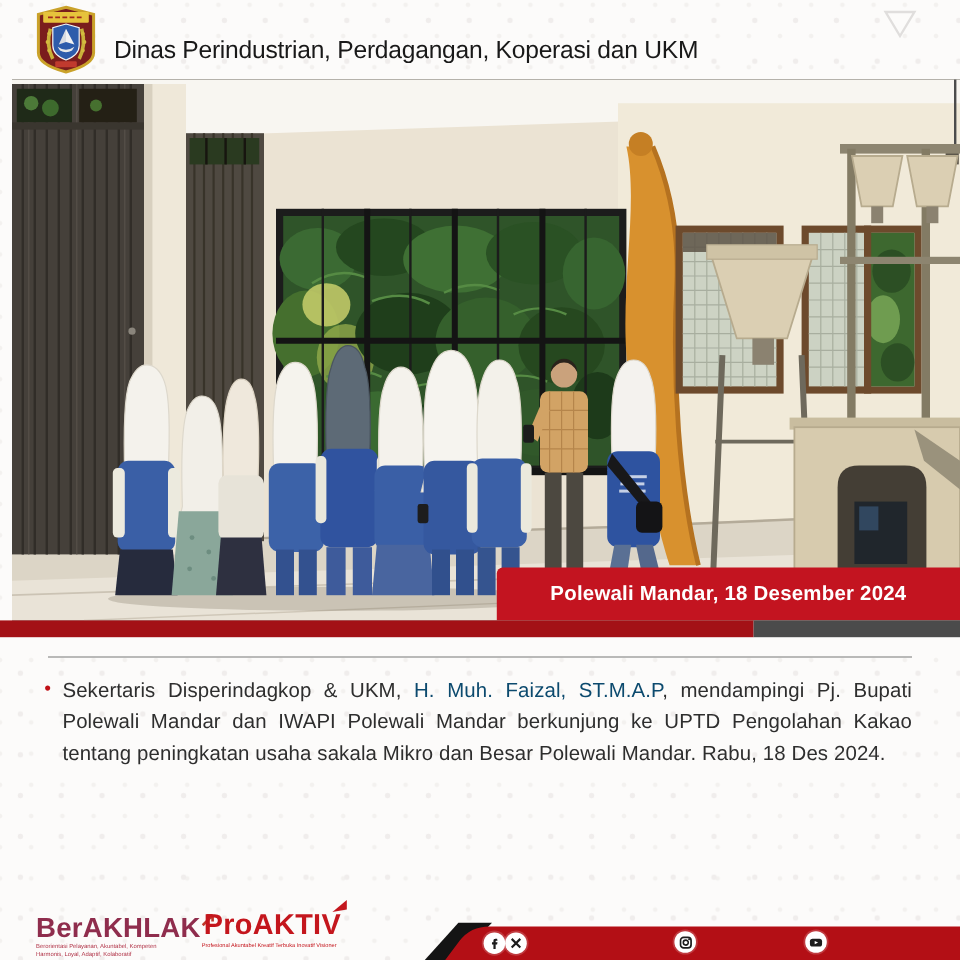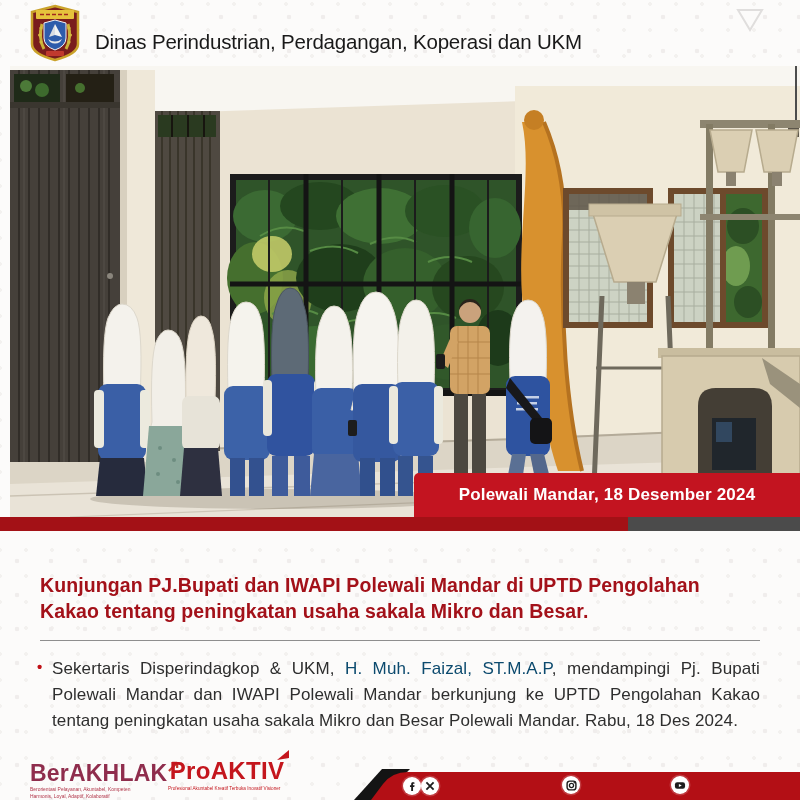--- a/index.html
+++ b/index.html
@@ -277,21 +277,20 @@
     <span>Polewali Mandar, 18 Desember 2024</span>
   </div>
 </div>
 
 <div class="stripe">
   <div class="stripe-red"></div>
   <div class="stripe-gray"></div>
 </div>
 
 <div class="article">
-  <div class="article-title">Kunjungan PJ.Bupati dan IWAPI Polewali Mandar di UPTD Pengolahan Kakao tentang peningkatan usaha  sakala Mikro dan Besar.</div>
   <div class="divider"></div>
   <div class="article-body">
     <span class="bullet">•</span><span>Sekertaris Disperindagkop &amp; UKM, </span><b>H. Muh. Faizal, ST.M.A.P</b><span>, mendampingi Pj. Bupati Polewali Mandar dan IWAPI Polewali Mandar berkunjung ke UPTD Pengolahan Kakao tentang peningkatan usaha sakala Mikro dan Besar Polewali Mandar. Rabu, 18 Des 2024.</span>
   </div>
 </div>
 
 <div class="berakhlak">
   <div class="mark">
     <span class="pre">Ber</span><span class="main">AKHLAK</span><svg class="arrow" viewBox="0 0 12 12">
         <path d="M1 11 L10 2 M10 2 H4.5 M10 2 V7.5" stroke="#c0392b" stroke-width="2.4" fill="none"></path>

